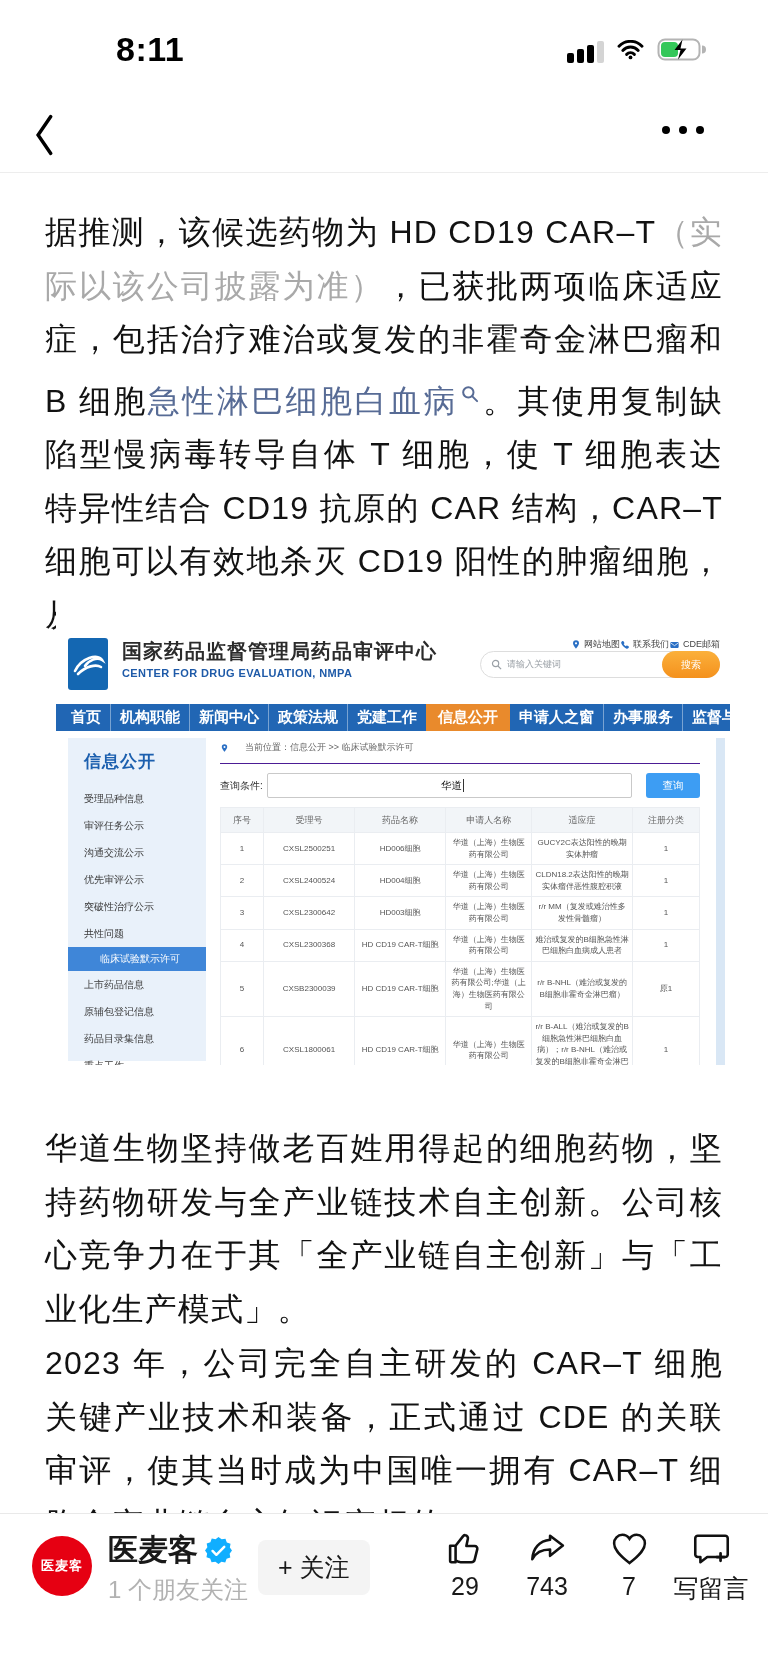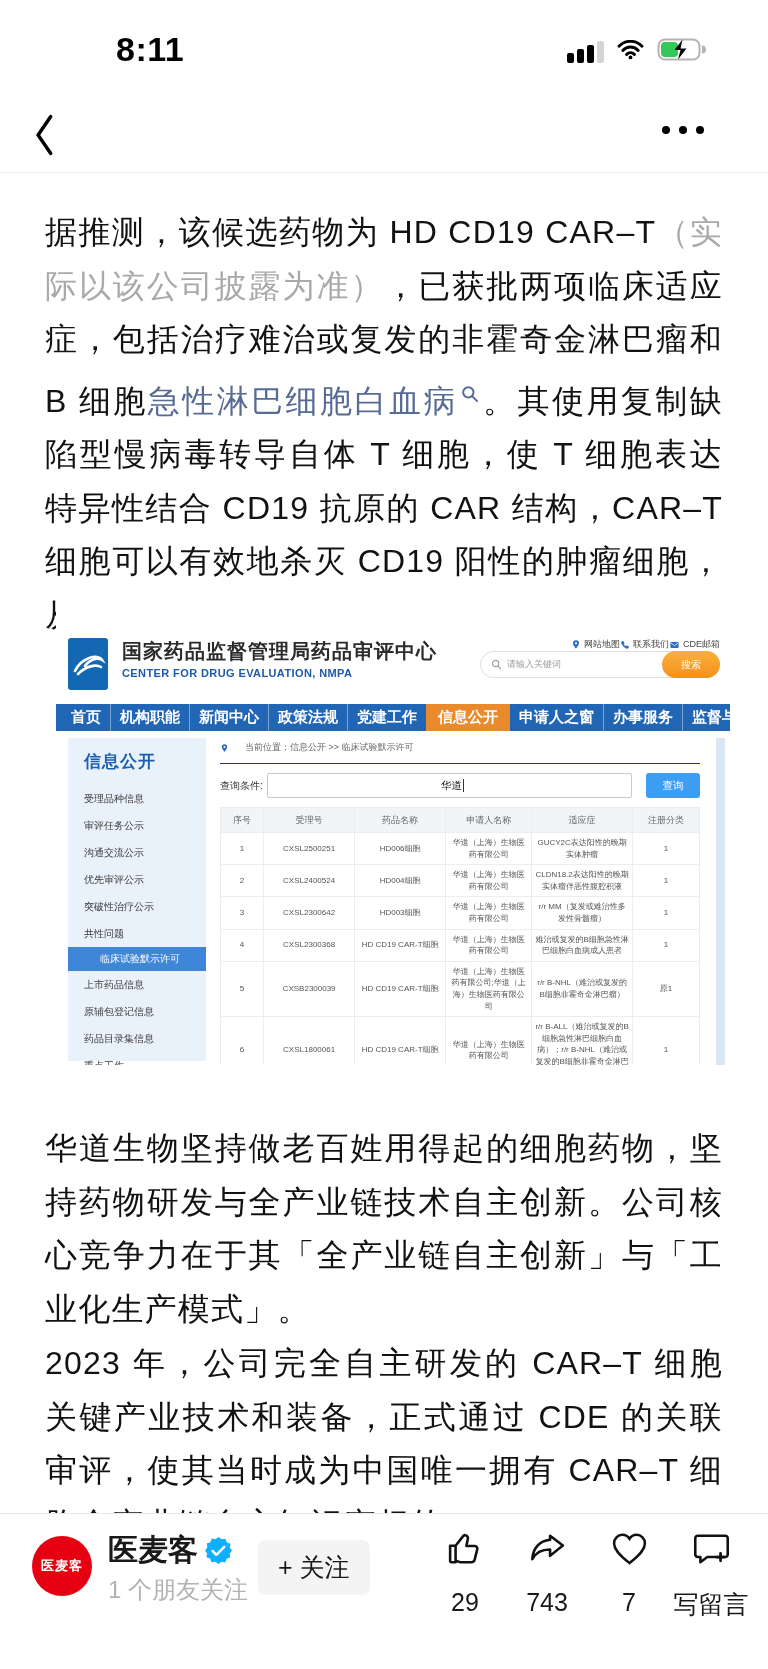--- a/index.html
+++ b/index.html
@@ -64,21 +64,21 @@
   .blue-strip{position:absolute;right:5px;top:152px;bottom:0;width:9px;background:#d9e7f5;}
   
   .footer{position:absolute;left:0;bottom:0;width:768px;height:155px;background:#fff;border-top:1px solid #e9e9e9;}
   .avatar{position:absolute;left:32px;top:22px;width:60px;height:60px;border-radius:50%;background:#e60012;
           display:flex;align-items:center;justify-content:center;color:#fff;font-size:13px;font-weight:700;letter-spacing:1px;}
   .acct-name{position:absolute;left:108px;top:16px;font-size:30px;font-weight:600;color:#191919;display:flex;align-items:center;gap:7px;}
   .acct-sub{position:absolute;left:108px;top:60px;font-size:24px;color:#b2b2b2;}
   .follow-btn{position:absolute;left:258px;top:26px;background:#f4f4f4;border-radius:8px;padding:11px 20px;
               font-size:25px;color:#191919;}
   .actions{position:absolute;right:16px;top:14px;display:flex;align-items:flex-start;}
-  .action{width:82px;display:flex;flex-direction:column;align-items:center;gap:19px;}
+  .action{width:82px;display:flex;flex-direction:column;align-items:center;gap:3px;}
   .action .cnt{font-size:25px;color:#191919;white-space:nowrap;}
 </style>
 </head>
 <body>
 
 <div class="status-time">8:11</div>
 <div class="status-icons">
   <span class="sig">
       <i></i>
       <i></i>

